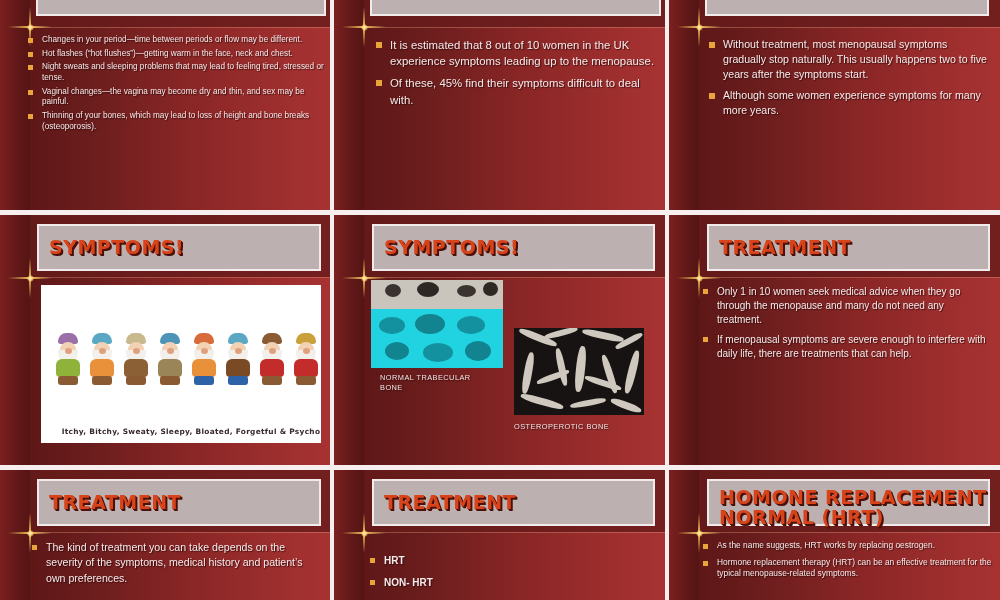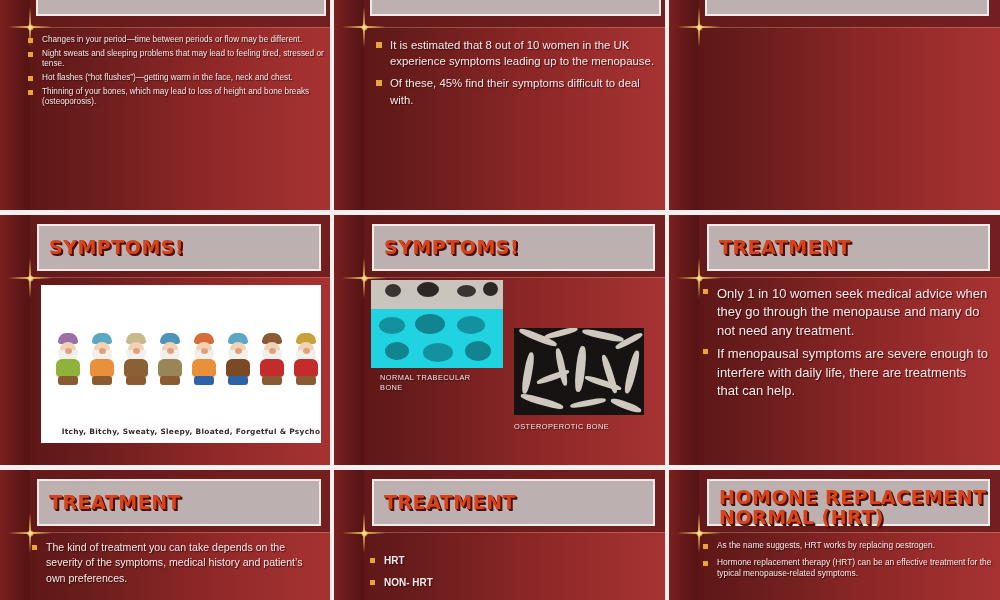--- a/index.html
+++ b/index.html
@@ -139,21 +139,21 @@
 
   
   .row-top .body-list  { font-size: 8.2px; line-height: 1.30; }
   .row-top .body-list li { margin-bottom: 3px; }
   .row-top .body-list li::before { top: 3px; }
 
   .row-top.dense .body-list { font-size: 11.4px; line-height: 1.42; }
   .row-top.dense .body-list li { margin-bottom: 6px; }
   .row-top.dense .body-list li::before { top: 5px; width: 6px; height: 6px; }
 
-  .row-mid .body-list { font-size: 13px; line-height: 1.42; }
+  .row-mid .body-list { font-size: 10px; line-height: 1.42; }
   .row-mid .body-list li { margin-bottom: 5px; }
   .row-mid .body-list li::before { top: 4px; }
 
   .row-bot .body-list { font-size: 10.6px; line-height: 1.45; }
   .row-bot .body-list li { margin-bottom: 5px; }
   .row-bot .body-list li::before { top: 5px; }
 
   .row-bot.small .body-list { font-size: 8.4px; line-height: 1.38; }
   .row-bot.small .body-list li { margin-bottom: 5px; }
   .row-bot.small .body-list li::before { top: 4px; }
@@ -279,22 +279,23 @@
     <div class="starburst" style="left:8px; top:60px;">
       <div class="ray-h"></div>
         <div class="ray-v"></div>
         <div class="core"></div>
     </div>
     <div class="title-plate" style="left:36px; top:8px; width:290px; height:63px;">
       
     </div>
     <ul class="body-list" style="left:28px; top:90px; width:296px;">
       <li>Changes in your period—time between periods or flow may be different.</li>
+      <li>Hot flashes (“hot flushes”)—getting warm in the face, neck and chest.</li>
       <li>Night sweats and sleeping problems that may lead to feeling tired, stressed or tense.</li>
-      <li>Hot flashes (“hot flushes”)—getting warm in the face, neck and chest.</li>
+      <li>Vaginal changes—the vagina may become dry and thin, and sex may be painful.</li>
       <li>Thinning of your bones, which may lead to loss of height and bone breaks (osteoporosis).</li>
     </ul>
   </div>
 
   <div class="slide row-top dense" style="left:334px; top:-55px; width:331px; height:265px;">
     <div class="header-band" style="height:82px;"></div>
     <div class="header-rule" style="top:82px;"></div>
     <div class="left-band"></div>
     <div class="starburst" style="left:8px; top:60px;">
       <div class="ray-h"></div>
@@ -315,20 +316,24 @@
     <div class="header-rule" style="top:82px;"></div>
     <div class="left-band"></div>
     <div class="starburst" style="left:8px; top:60px;">
       <div class="ray-h"></div>
         <div class="ray-v"></div>
         <div class="core"></div>
     </div>
     <div class="title-plate" style="left:36px; top:8px; width:284px; height:63px;">
       
     </div>
+    <ul class="body-list" style="left:40px; top:92px; width:278px; font-size:10.6px;">
+      <li>Without treatment, most menopausal symptoms gradually stop naturally. This usually happens two to five years after the symptoms start.</li>
+      <li>Although some women experience symptoms for many more years.</li>
+    </ul>
   </div>
 
   <div class="slide row-mid" style="left:0px; top:215px; width:330px; height:250px;">
     <div class="header-band" style="height:62px;"></div>
     <div class="header-rule" style="top:62px;"></div>
     <div class="left-band"></div>
     <div class="starburst" style="left:8px; top:41px;">
       <div class="ray-h"></div>
         <div class="ray-v"></div>
         <div class="core"></div>

